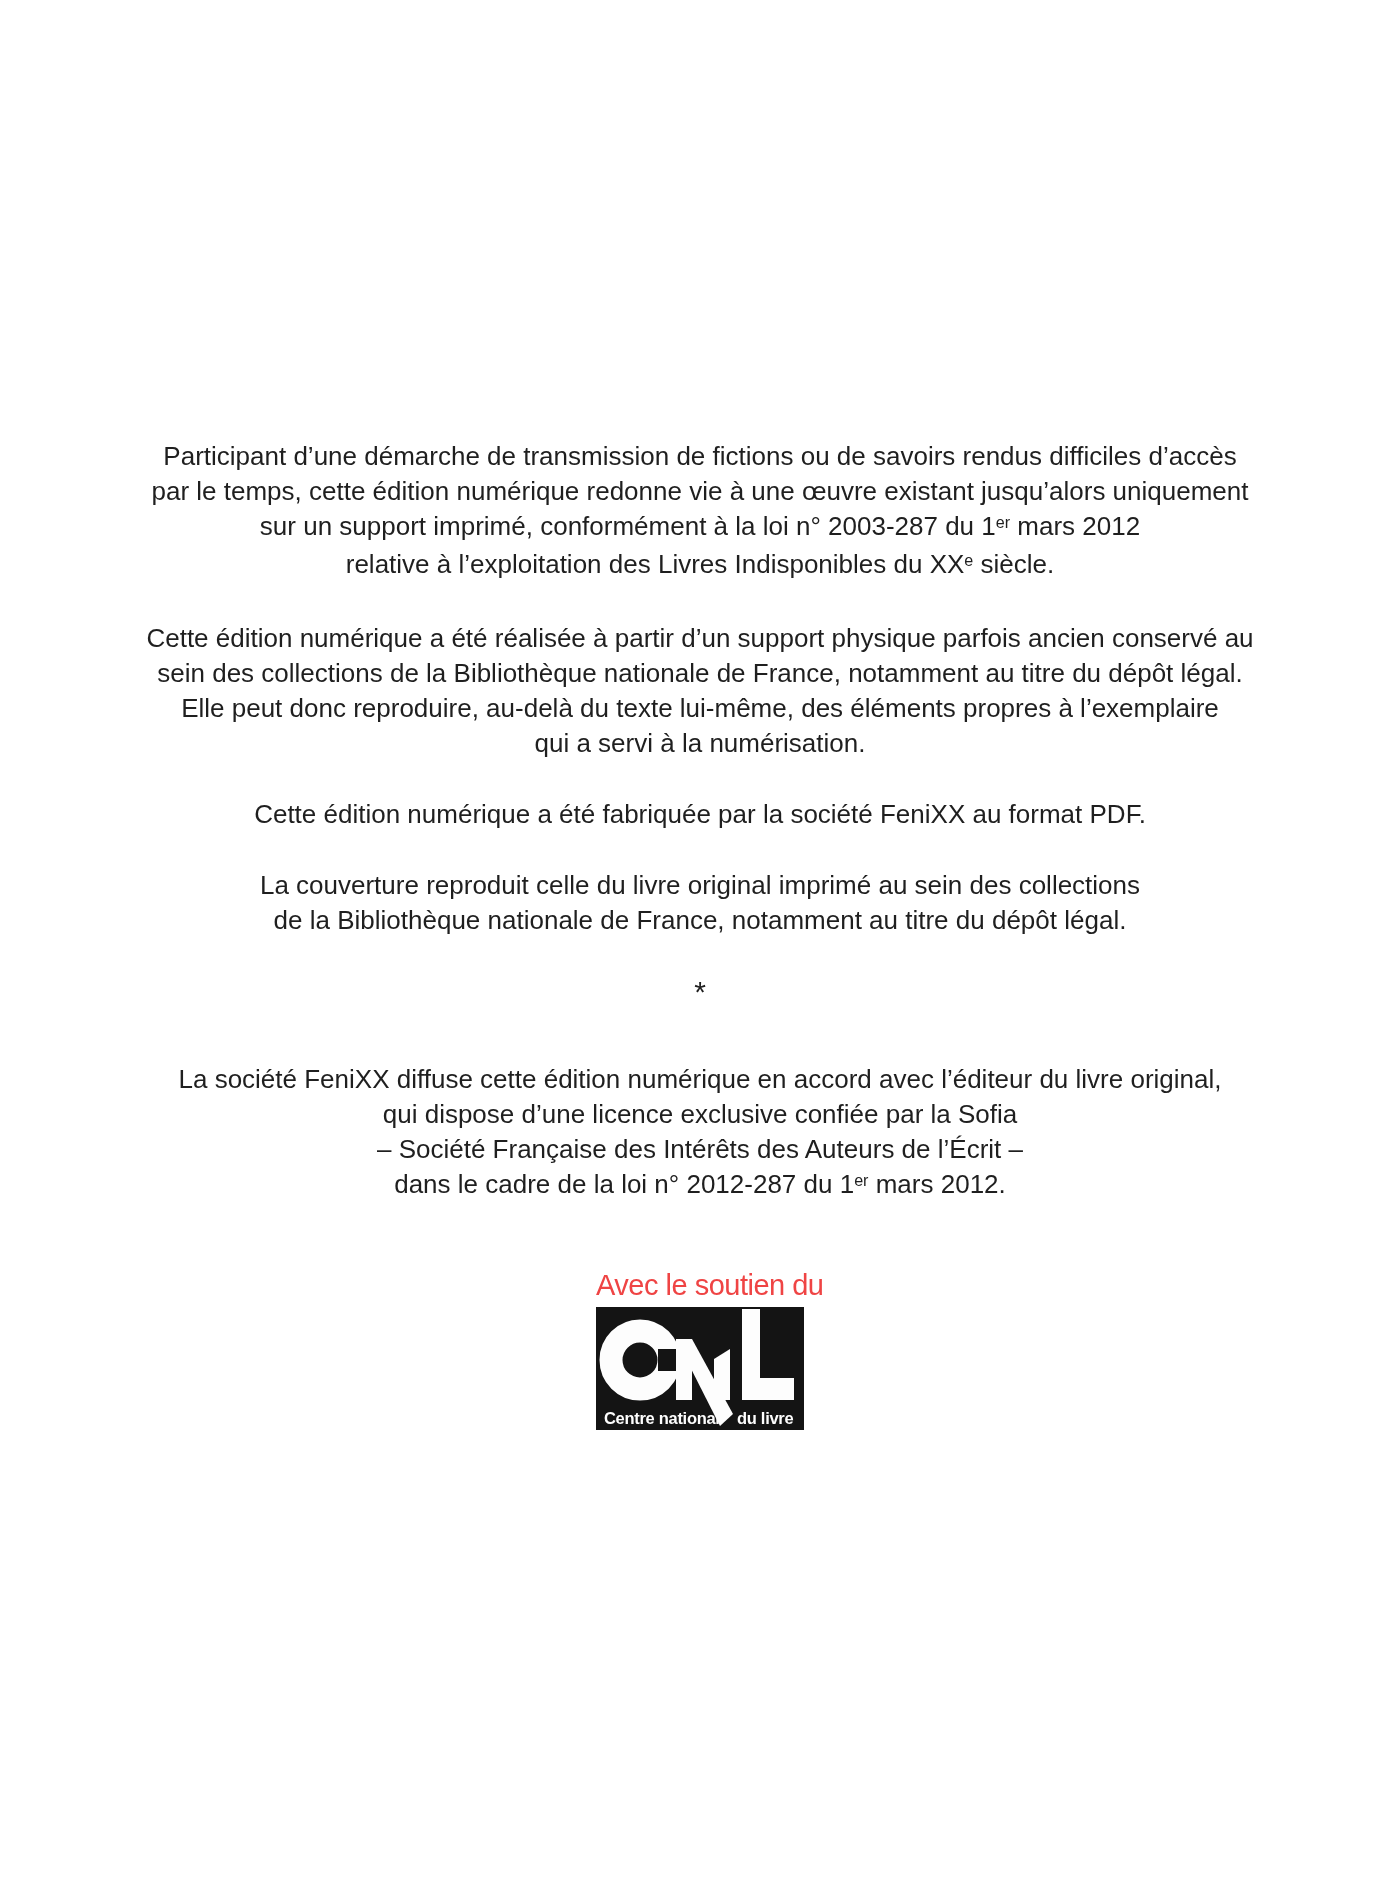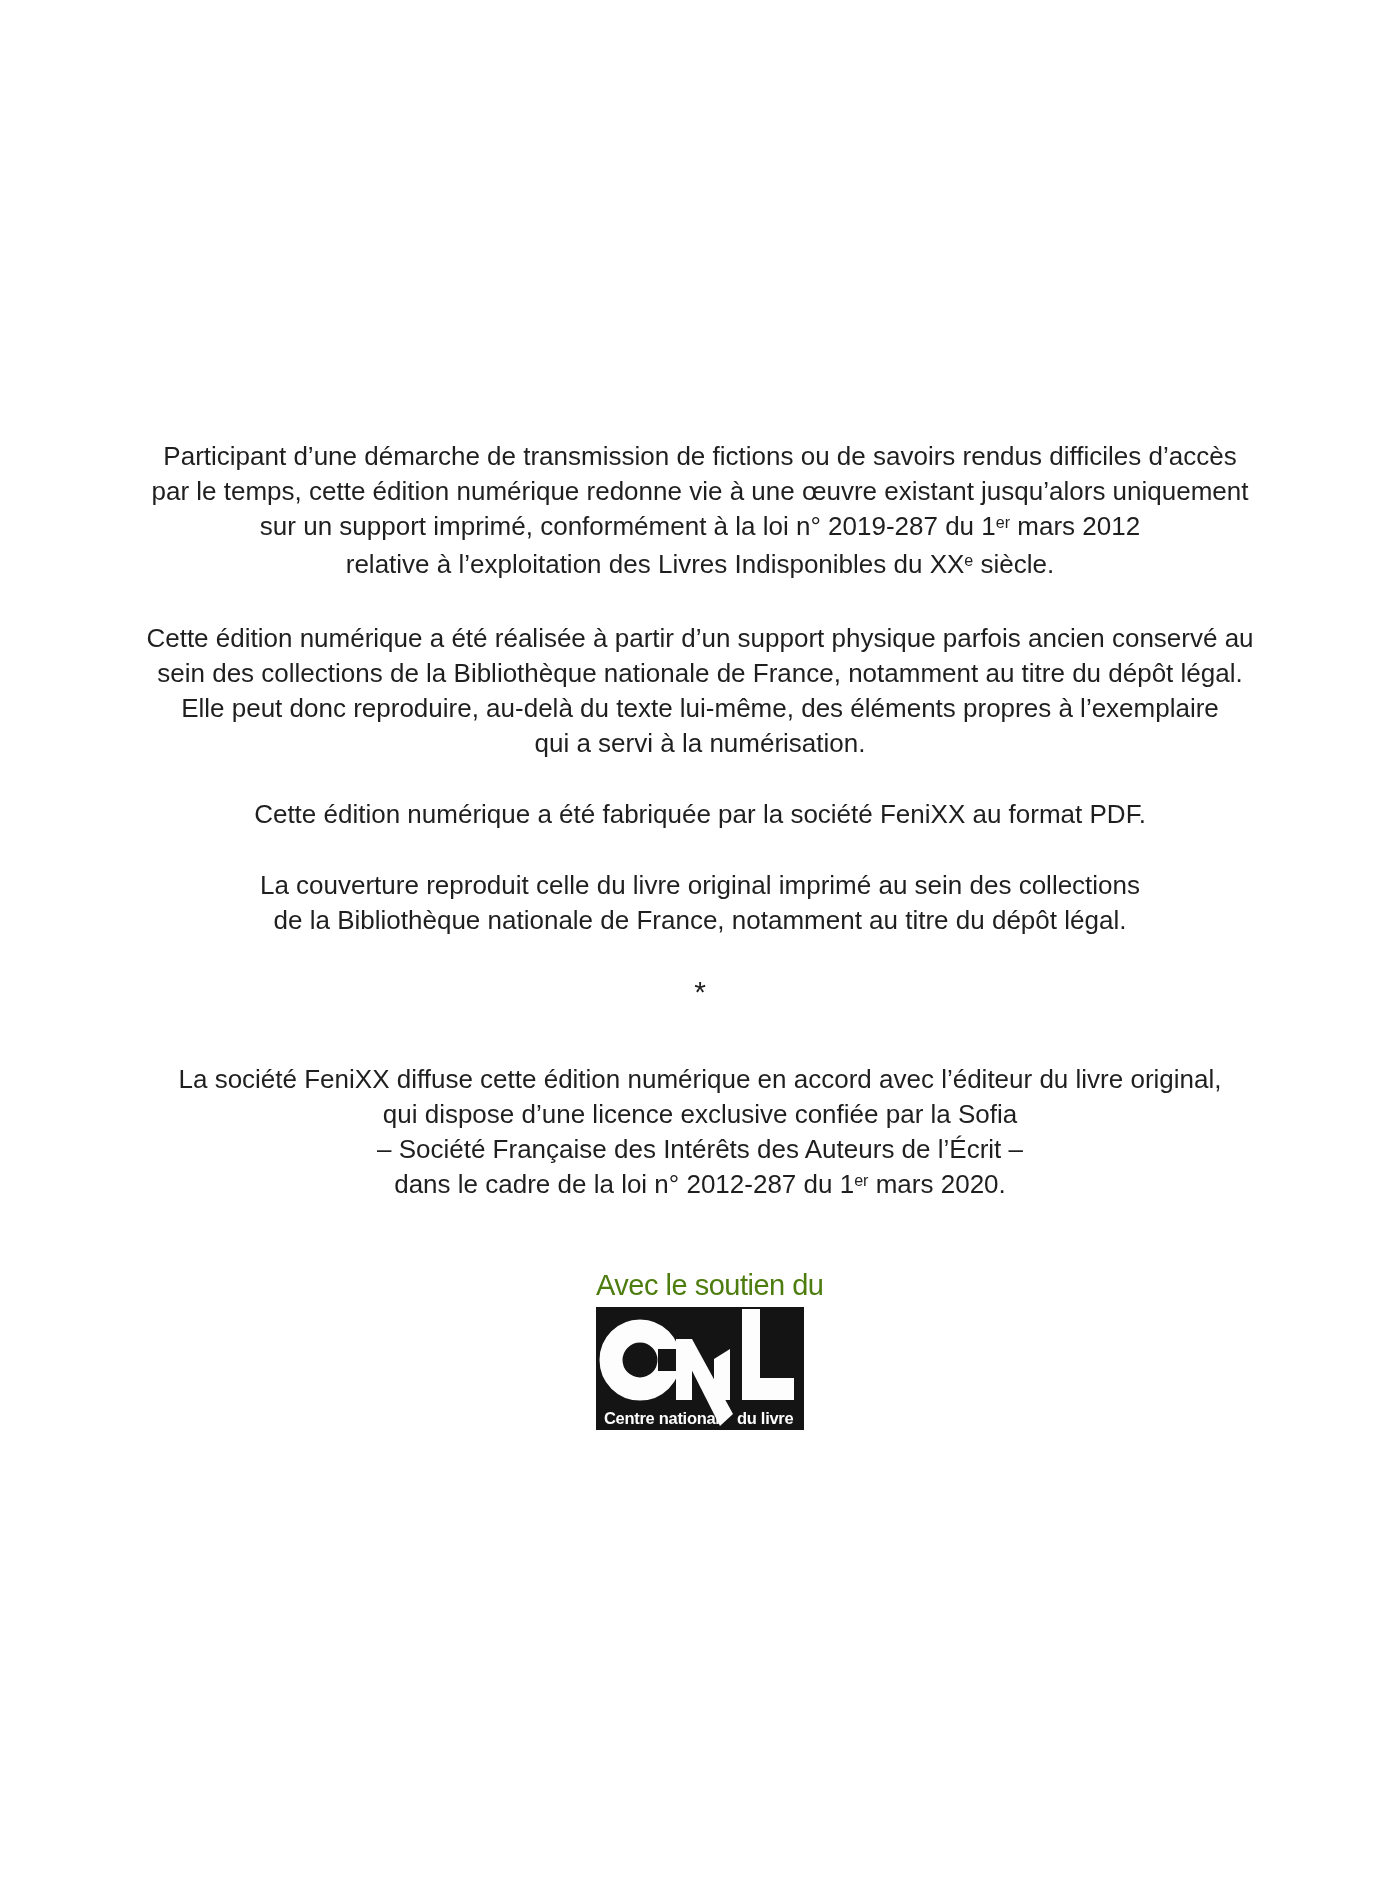--- a/index.html
+++ b/index.html
@@ -45,21 +45,21 @@
     width: 208px;
     margin: 62px auto 0 auto;
     text-align: left;
   }
   .logo-caption {
     white-space: nowrap;
     font-size: 29px;
     line-height: 36px;
     letter-spacing: -0.5px;
     font-weight: 500;
-    color: #4d7c0f;
+    color: #ef4444;
   }
   .logo-box {
     width: 220px;
     height: 123px;
     margin-top: 4px;
   }
   .logo-box svg {
     display: block;
     width: 208px;
     height: 123px;
@@ -78,21 +78,21 @@
   }
 </style>
 </head>
 <body>
 
 <div class="doc">
 
   <p class="para">
     <span class="line">Participant d’une démarche de transmission de fictions ou de savoirs rendus difficiles d’accès</span>
     <span class="line">par le temps, cette édition numérique redonne vie à une œuvre existant jusqu’alors uniquement</span>
-    <span class="line"><span>sur un support imprimé, conformément à la loi n° 2019-287 du 1</span><sup class="ord">er</sup><span> mars 2012</span></span>
+    <span class="line"><span>sur un support imprimé, conformément à la loi n° 2003-287 du 1</span><sup class="ord">er</sup><span> mars 2012</span></span>
     <span class="line"><span>relative à l’exploitation des Livres Indisponibles du XX</span><sup class="ord">e</sup><span> siècle.</span></span>
   </p>
 
   <p class="para">
     <span class="line">Cette édition numérique a été réalisée à partir d’un support physique parfois ancien conservé au</span>
     <span class="line">sein des collections de la Bibliothèque nationale de France, notamment au titre du dépôt légal.</span>
     <span class="line">Elle peut donc reproduire, au-delà du texte lui-même, des éléments propres à l’exemplaire</span>
     <span class="line">qui a servi à la numérisation.</span>
   </p>
 
@@ -104,21 +104,21 @@
     <span class="line">La couverture reproduit celle du livre original imprimé au sein des collections</span>
     <span class="line">de la Bibliothèque nationale de France, notamment au titre du dépôt légal.</span>
   </p>
 
   <p class="star">*</p>
 
   <p class="para">
     <span class="line">La société FeniXX diffuse cette édition numérique en accord avec l’éditeur du livre original,</span>
     <span class="line">qui dispose d’une licence exclusive confiée par la Sofia</span>
     <span class="line">– Société Française des Intérêts des Auteurs de l’Écrit –</span>
-    <span class="line"><span>dans le cadre de la loi n° 2012-287 du 1</span><sup class="ord">er</sup><span> mars 2020.</span></span>
+    <span class="line"><span>dans le cadre de la loi n° 2012-287 du 1</span><sup class="ord">er</sup><span> mars 2012.</span></span>
   </p>
 
   <div class="logo-block">
     <div class="logo-caption">Avec le soutien du</div>
     <div class="logo-box">
       <svg viewBox="0 0 208 123" xmlns="http://www.w3.org/2000/svg">
         <title>CNL</title>
         <rect x="0" y="0" width="208" height="123" fill="#141414"></rect>
 
         <circle class="ring" cx="44" cy="53" r="29"></circle>

